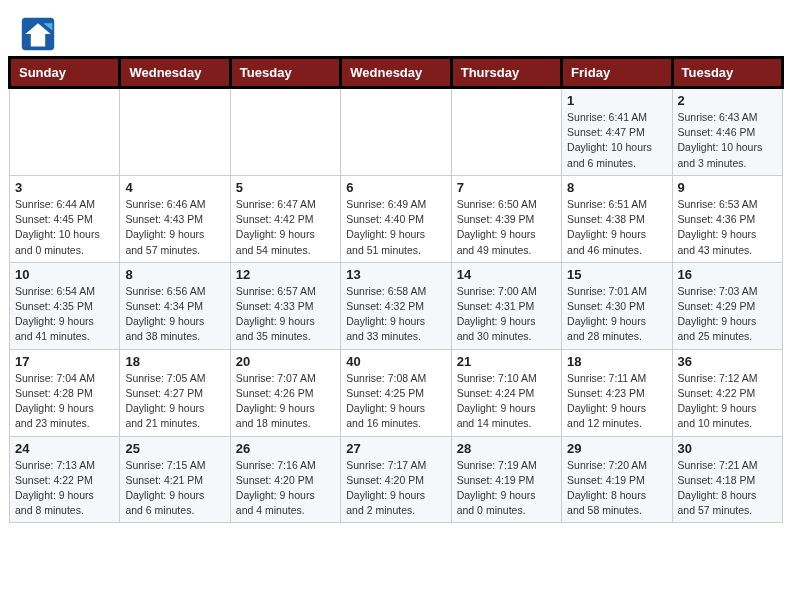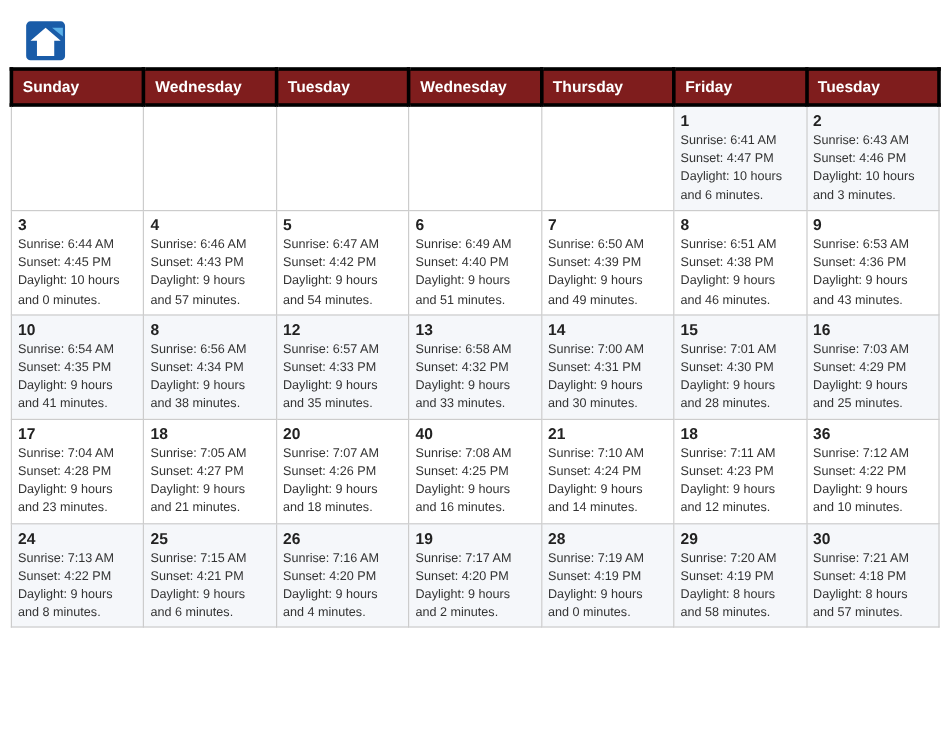--- a/index.html
+++ b/index.html
@@ -169,21 +169,21 @@
           </td>
           <td>
             <span class="day-num">25</span>
             <div class="day-info">Sunrise: 7:15 AM<br>Sunset: 4:21 PM<br>Daylight: 9 hours<br>and 6 minutes.</div>
           </td>
           <td>
             <span class="day-num">26</span>
             <div class="day-info">Sunrise: 7:16 AM<br>Sunset: 4:20 PM<br>Daylight: 9 hours<br>and 4 minutes.</div>
           </td>
           <td>
-            <span class="day-num">19</span>
+            <span class="day-num">27</span>
             <div class="day-info">Sunrise: 7:17 AM<br>Sunset: 4:20 PM<br>Daylight: 9 hours<br>and 2 minutes.</div>
           </td>
           <td>
             <span class="day-num">28</span>
             <div class="day-info">Sunrise: 7:19 AM<br>Sunset: 4:19 PM<br>Daylight: 9 hours<br>and 0 minutes.</div>
           </td>
           <td>
             <span class="day-num">29</span>
             <div class="day-info">Sunrise: 7:20 AM<br>Sunset: 4:19 PM<br>Daylight: 8 hours<br>and 58 minutes.</div>
           </td>

